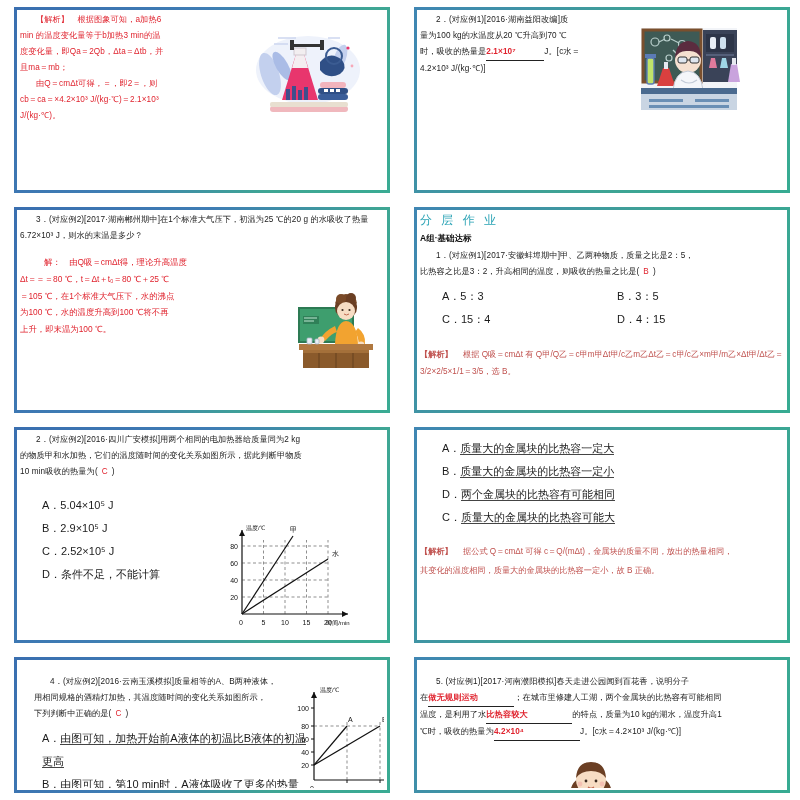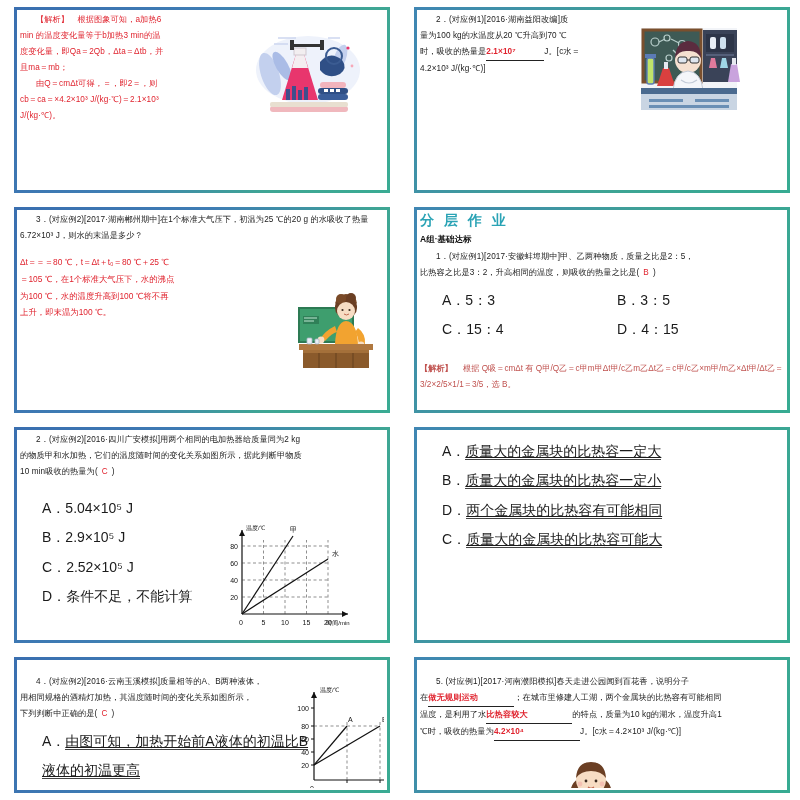--- a/index.html
+++ b/index.html
@@ -51,50 +51,50 @@
     font-size: 8.4px;
     line-height: 2.0;
   }
   .pinkblk {
     color: #c0524f;
     font-size: 8.2px;
     line-height: 2.0;
   }
   .sec-title {
     color: #2aa3b5;
-    font-weight: bold;
-    font-size: 14px;
+    font-weight: normal;
+    font-size: 12px;
     letter-spacing: 3px;
     margin-bottom: 4px;
   }
   .sub-title {
     font-weight: bold;
     font-size: 8.5px;
     color: #111;
     margin-bottom: 3px;
   }
   .opts { margin-top: 5px; }
   .optrow {
     display: flex;
-    font-size: 14px;
+    font-size: 11px;
     line-height: 2.1;
     color: #1b1b1b;
   }
   .optrow .o { width: 175px; padding-left: 22px; }
   .optlist .optrow .o { width: auto; }
   .blank {
     display: inline-block;
     min-width: 58px;
     text-align: left;
     border-bottom: 1px solid #222;
     color: #e0232e;
     font-weight: bold;
   }
   .blank.wide { min-width: 86px; }
-  .ul { border-bottom: 1px solid #444; text-decoration: underline; }
+  .ul { border-bottom: 1px solid #444; }
 
   
   .illus { position: absolute; }
 
   
   .lab-art { width: 120px; height: 96px; }
   
   .sci-art { width: 112px; height: 96px; }
   
   .tea-art { width: 86px; height: 80px; }
@@ -217,20 +217,21 @@
     </div>
   </div>
 
   <div class="slide left">
     <div class="frame"></div>
     <div class="inner">
       <div class="txt">
         <span class="ind"></span><span>3．(对应例2)[2017·湖南郴州期中]在1个标准大气压下，初温为25 ℃的20 g 的水吸收了热量6.72×10³ J，则水的末温是多少？</span>
       </div>
       <div style="margin-top:10px; width:250px;">
+        <span class="redsol" style="padding-left:24px;">解：　由Q吸＝cmΔt得，理论升高温度</span>
         <span class="redsol">Δt＝＝＝80 ℃，t＝Δt＋t₀＝80 ℃＋25 ℃</span>
         <span class="redsol">＝105 ℃，在1个标准大气压下，水的沸点</span>
         <span class="redsol">为100 ℃，水的温度升高到100 ℃将不再</span>
         <span class="redsol">上升，即末温为100 ℃。</span>
       </div>
       <div class="illus" style="left:275px; top:80px;">
         <svg class="tea-art" viewBox="0 0 86 80">
           <rect x="4" y="16" width="54" height="34" fill="#3e9e6e" stroke="#2d7a53" stroke-width="2"></rect>
           <rect x="8" y="24" width="16" height="8" fill="#2f8058"></rect>
           <g stroke="#bfe6d2" stroke-width="1" fill="none">
@@ -366,27 +367,32 @@
         <div class="optrow">
             <span class="o"><span>B．</span><span class="ul">质量大的金属块的比热容一定小</span></span>
           </div>
         <div class="optrow">
             <span class="o"><span>D．</span><span class="ul">两个金属块的比热容有可能相同</span></span>
           </div>
         <div class="optrow">
             <span class="o"><span>C．</span><span class="ul">质量大的金属块的比热容可能大</span></span>
           </div>
       </div>
+      <div class="pinkblk" style="margin-top:14px; line-height:2.3;">
+        <b>【解析】</b>
+        <span style="padding-left:8px;">据公式 Q＝cmΔt 可得 c＝Q/(mΔt)，金属块的质量不同，放出的热量相同，</span><br>
+        <span>其变化的温度相同，质量大的金属块的比热容一定小，故 B 正确。</span>
+      </div>
     </div>
   </div>
 
   <div class="slide left">
     <div class="frame"></div>
     <div class="inner">
-      <div class="txt" style="margin-top:12px; width:300px;">
+      <div class="txt" style="margin-top:12px; width:300px;margin-left:14px;">
         <span class="ind"></span><span>4．(对应例2)[2016·云南玉溪模拟]质量相等的A、B两种液体，</span><br>
         <span>用相同规格的酒精灯加热，其温度随时间的变化关系如图所示，</span><br>
         <span>下列判断中正确的是(</span><span class="red" style="padding:0 4px;">C</span>)
       </div>
       <div class="opts optlist" style="width:290px;">
         <div class="optrow">
             <span class="o"><span>A．</span><span class="ul">由图可知，加热开始前A液体的初温比B液体的初温更高</span></span>
           </div>
         <div class="optrow">
             <span class="o"><span>B．</span><span>由图可知，第10 min时，A液体吸收了更多的热量</span></span>

